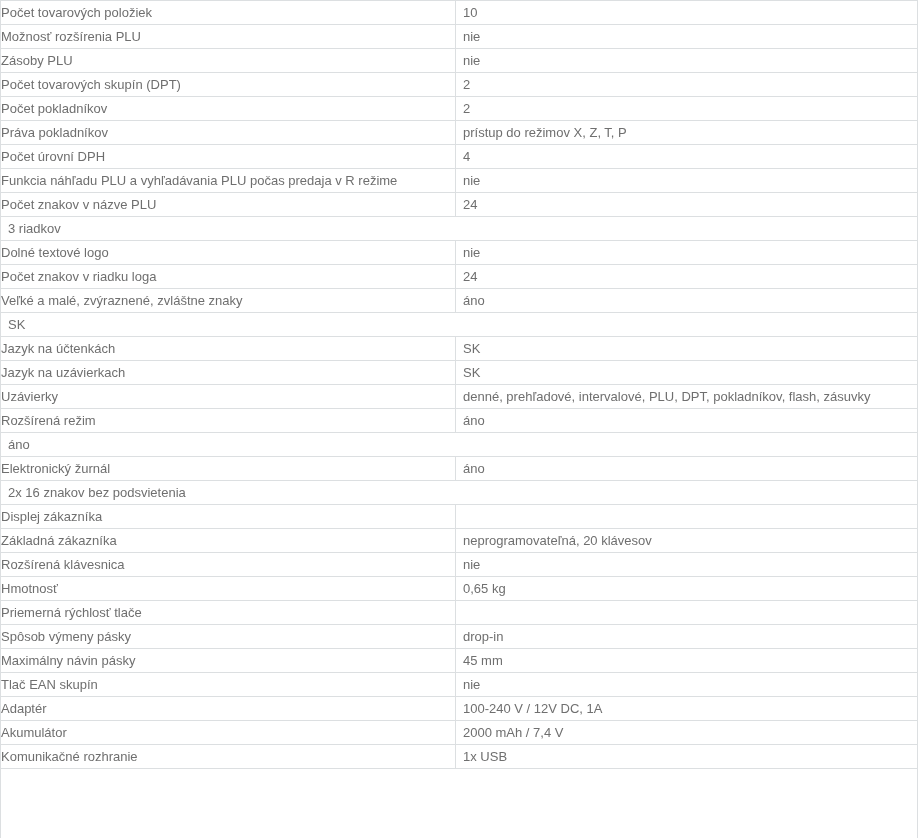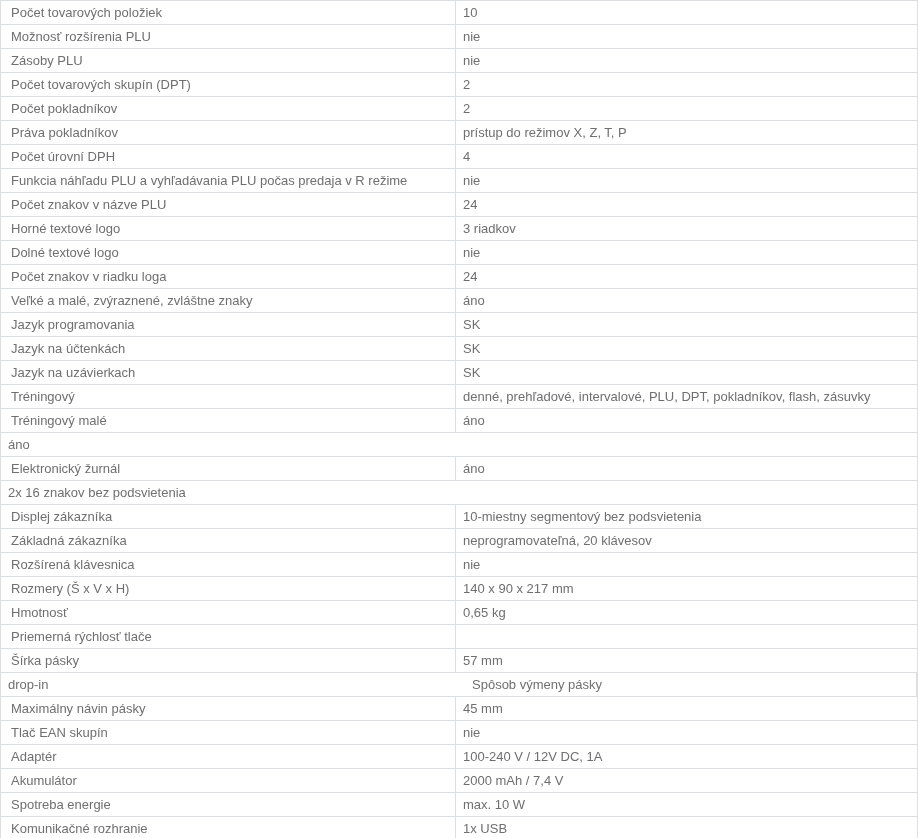--- a/index.html
+++ b/index.html
@@ -36,21 +36,20 @@
     font-size: 13px;
     color: var(--text-color, #6f6f6f);
     white-space: nowrap;
     overflow: hidden;
     box-sizing: border-box;
     line-height: 23px;
   }
   .cell.label {
     width: 455px;
     flex: 0 0 455px;
-    padding-left: 10px;
     border-right: 1px solid var(--border-color, #dcdfe1);
   }
   .cell.value {
     flex: 1 1 auto;
     padding-left: 7px;
   }
 </style>
 </head>
 <body style="background: rgb(255, 255, 255);">
 
@@ -95,114 +94,103 @@
       <div class="cell label">Funkcia náhľadu PLU a vyhľadávania PLU počas predaja v R režime</div>
       <div class="cell value">nie</div>
     </div>
 
     <div class="row">
       <div class="cell label">Počet znakov v názve PLU</div>
       <div class="cell value">24</div>
     </div>
 
     <div class="row">
-      <div class="cell label">Horné textové logo</div>
       <div class="cell value">3 riadkov</div>
     </div>
 
     <div class="row">
       <div class="cell label">Dolné textové logo</div>
       <div class="cell value">nie</div>
     </div>
 
     <div class="row">
       <div class="cell label">Počet znakov v riadku loga</div>
       <div class="cell value">24</div>
     </div>
 
     <div class="row">
       <div class="cell label">Veľké a malé, zvýraznené, zvláštne znaky</div>
       <div class="cell value">áno</div>
     </div>
 
     <div class="row">
-      <div class="cell label">Jazyk programovania</div>
       <div class="cell value">SK</div>
     </div>
 
     <div class="row">
       <div class="cell label">Jazyk na účtenkách</div>
       <div class="cell value">SK</div>
     </div>
 
     <div class="row">
       <div class="cell label">Jazyk na uzávierkach</div>
       <div class="cell value">SK</div>
     </div>
 
     <div class="row">
-      <div class="cell label">Tréningový</div>
+      <div class="cell label">Uzávierky</div>
       <div class="cell value">denné, prehľadové, intervalové, PLU, DPT, pokladníkov, flash, zásuvky</div>
     </div>
 
     <div class="row">
-      <div class="cell label">Tréningový malé</div>
+      <div class="cell label">Rozšírená režim</div>
       <div class="cell value">áno</div>
     </div>
 
     <div class="row">
       <div class="cell value">áno</div>
     </div>
 
     <div class="row">
       <div class="cell label">Elektronický žurnál</div>
       <div class="cell value">áno</div>
     </div>
 
     <div class="row">
       <div class="cell value">2x 16 znakov bez podsvietenia</div>
     </div>
 
     <div class="row">
       <div class="cell label">Displej zákazníka</div>
-      <div class="cell value">10-miestny segmentový bez podsvietenia</div>
     </div>
 
     <div class="row">
       <div class="cell label">Základná zákazníka</div>
       <div class="cell value">neprogramovateľná, 20 klávesov</div>
     </div>
 
     <div class="row">
       <div class="cell label">Rozšírená klávesnica</div>
       <div class="cell value">nie</div>
     </div>
 
-    <div class="row">
-      <div class="cell label">Rozmery (Š x V x H)</div>
-      <div class="cell value">140 x 90 x 217 mm</div>
-    </div>
 
     <div class="row">
       <div class="cell label">Hmotnosť</div>
       <div class="cell value">0,65 kg</div>
     </div>
 
     <div class="row">
       <div class="cell label">Priemerná rýchlosť tlače</div>
     </div>
 
-    <div class="row">
-      <div class="cell label">Šírka pásky</div>
-      <div class="cell value">57 mm</div>
-    </div>
-
-    <div class="row">
+
+    <div class="row">
+      <div class="cell label">Spôsob výmeny pásky</div>
       <div class="cell value">drop-in</div>
-      <div class="cell label">Spôsob výmeny pásky</div>
     </div>
 
     <div class="row">
       <div class="cell label">Maximálny návin pásky</div>
       <div class="cell value">45 mm</div>
     </div>
 
     <div class="row">
       <div class="cell label">Tlač EAN skupín</div>
       <div class="cell value">nie</div>
@@ -211,22 +199,18 @@
     <div class="row">
       <div class="cell label">Adaptér</div>
       <div class="cell value">100-240 V / 12V DC, 1A</div>
     </div>
 
     <div class="row">
       <div class="cell label">Akumulátor</div>
       <div class="cell value">2000 mAh / 7,4 V</div>
     </div>
 
-    <div class="row">
-      <div class="cell label">Spotreba energie</div>
-      <div class="cell value">max. 10 W</div>
-    </div>
 
     <div class="row">
       <div class="cell label">Komunikačné rozhranie</div>
       <div class="cell value">1x USB</div>
     </div>
   </div>
 
 </body></html>

